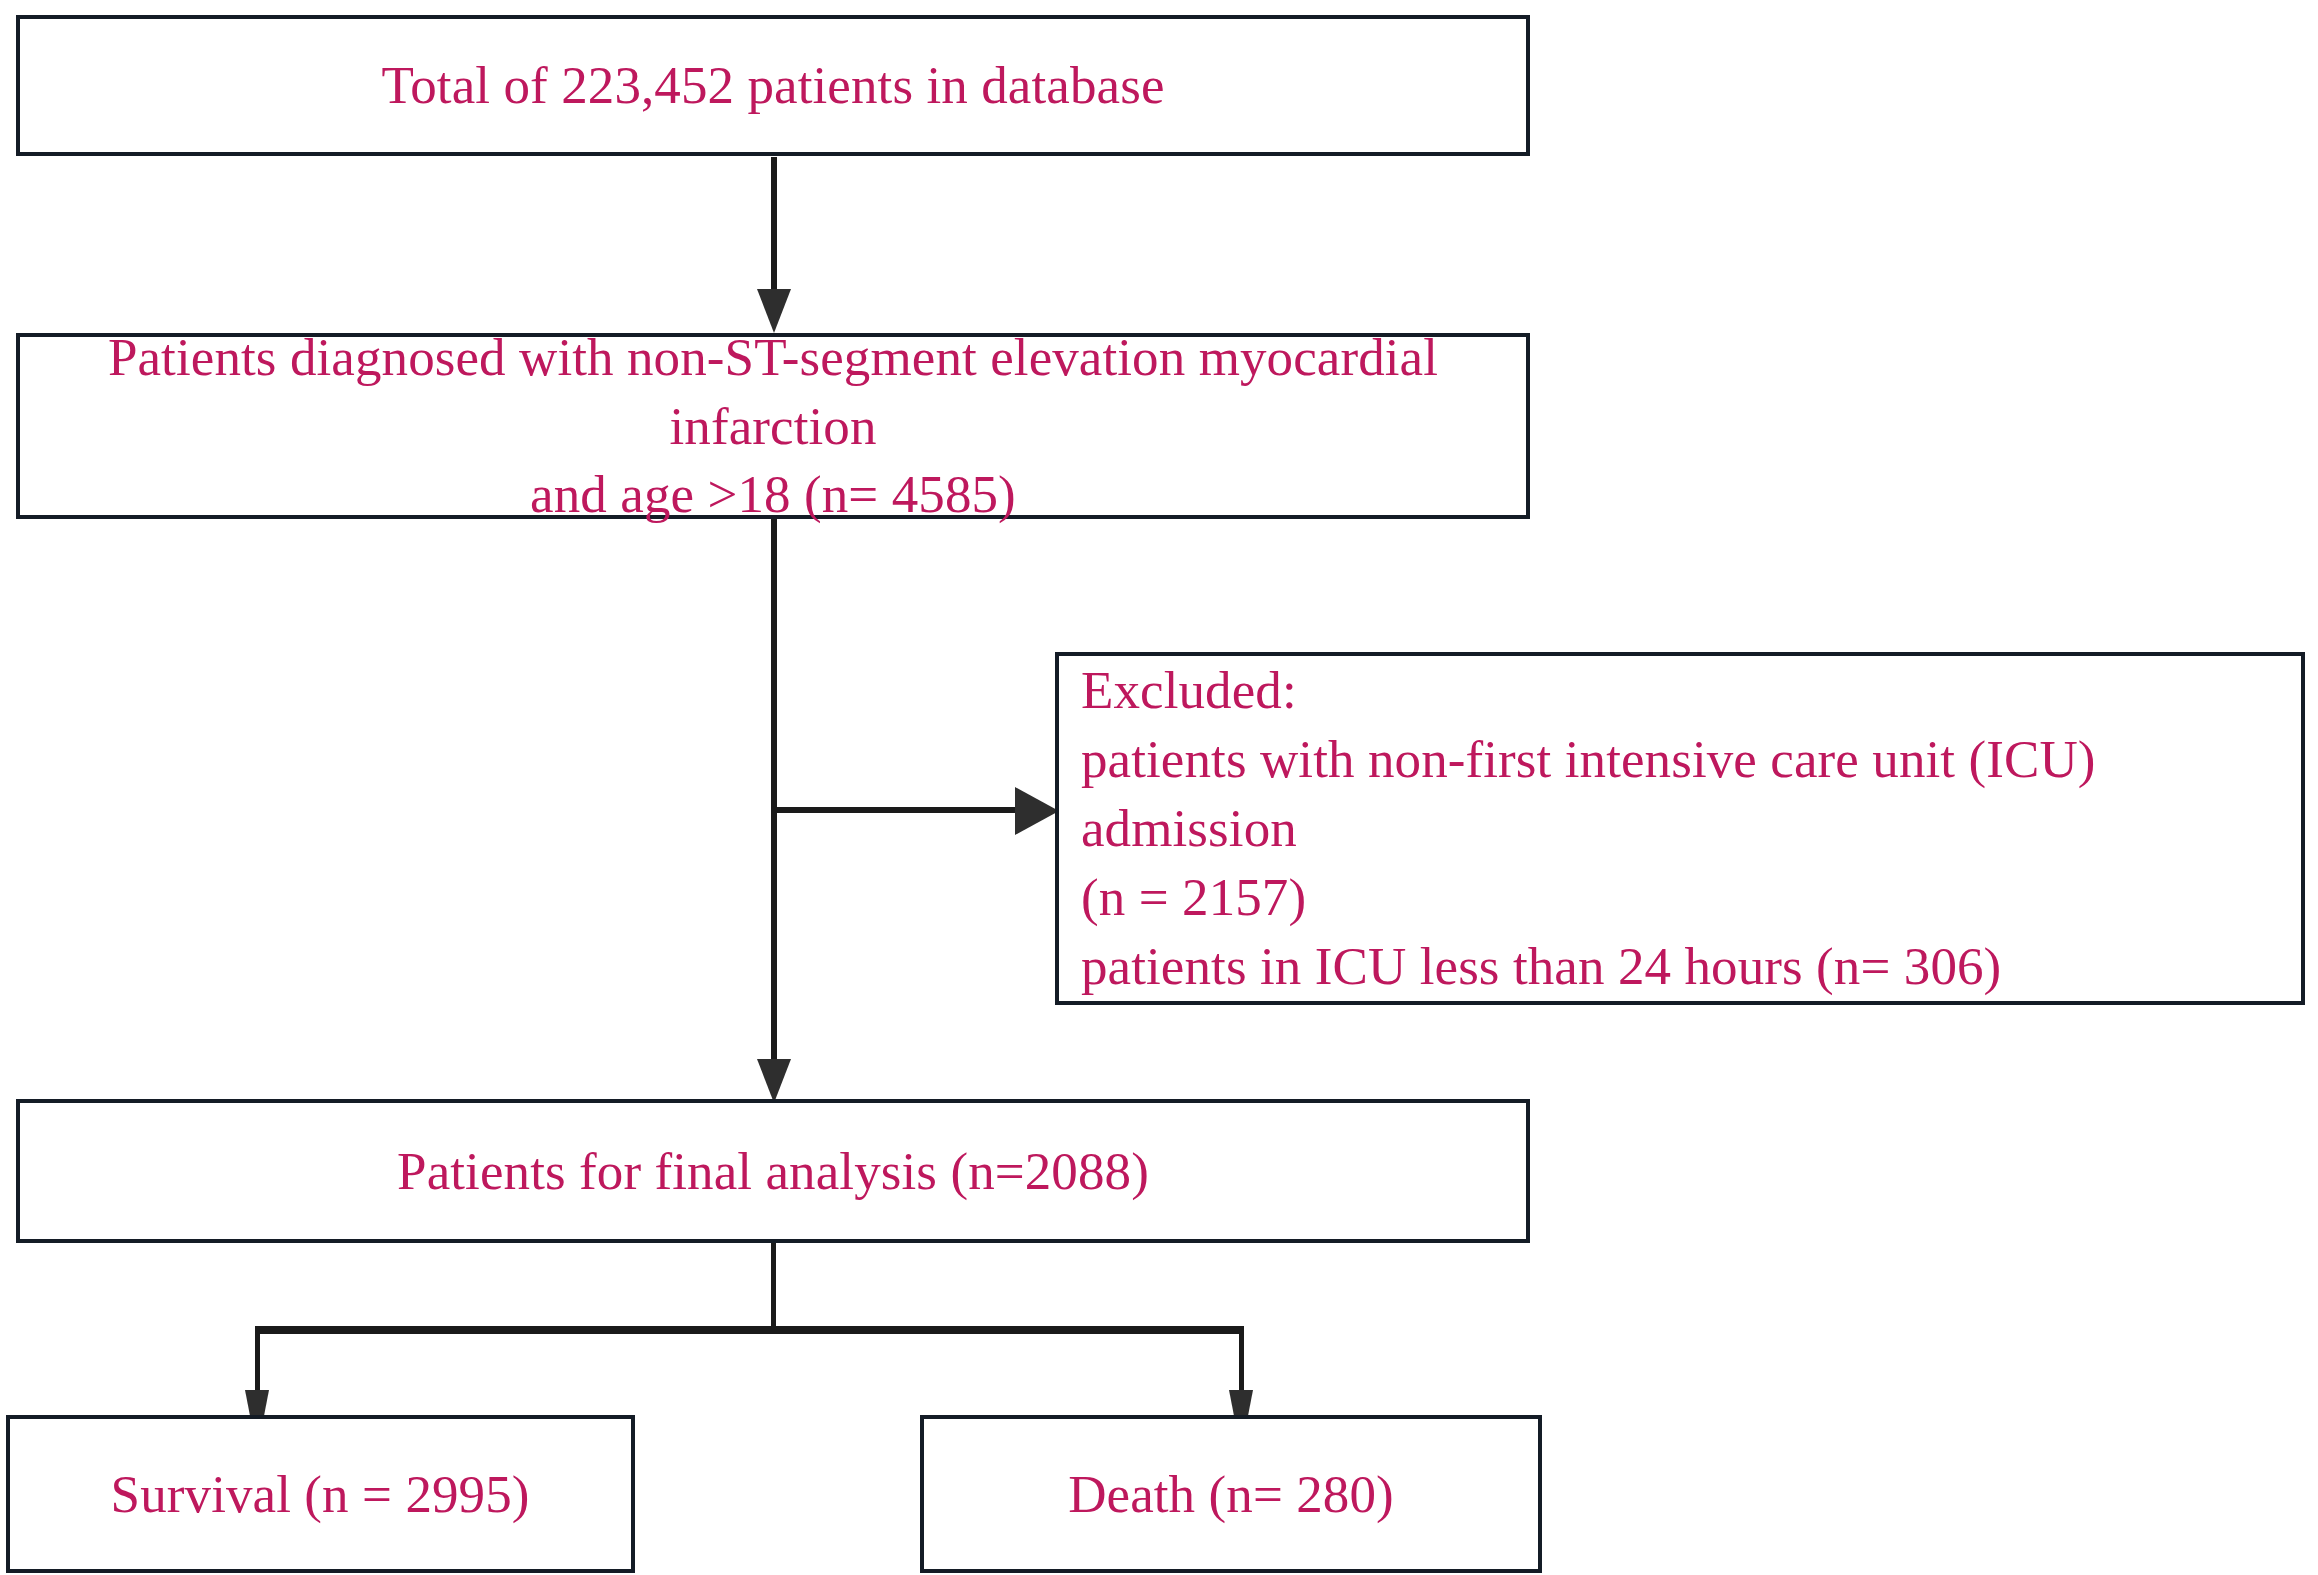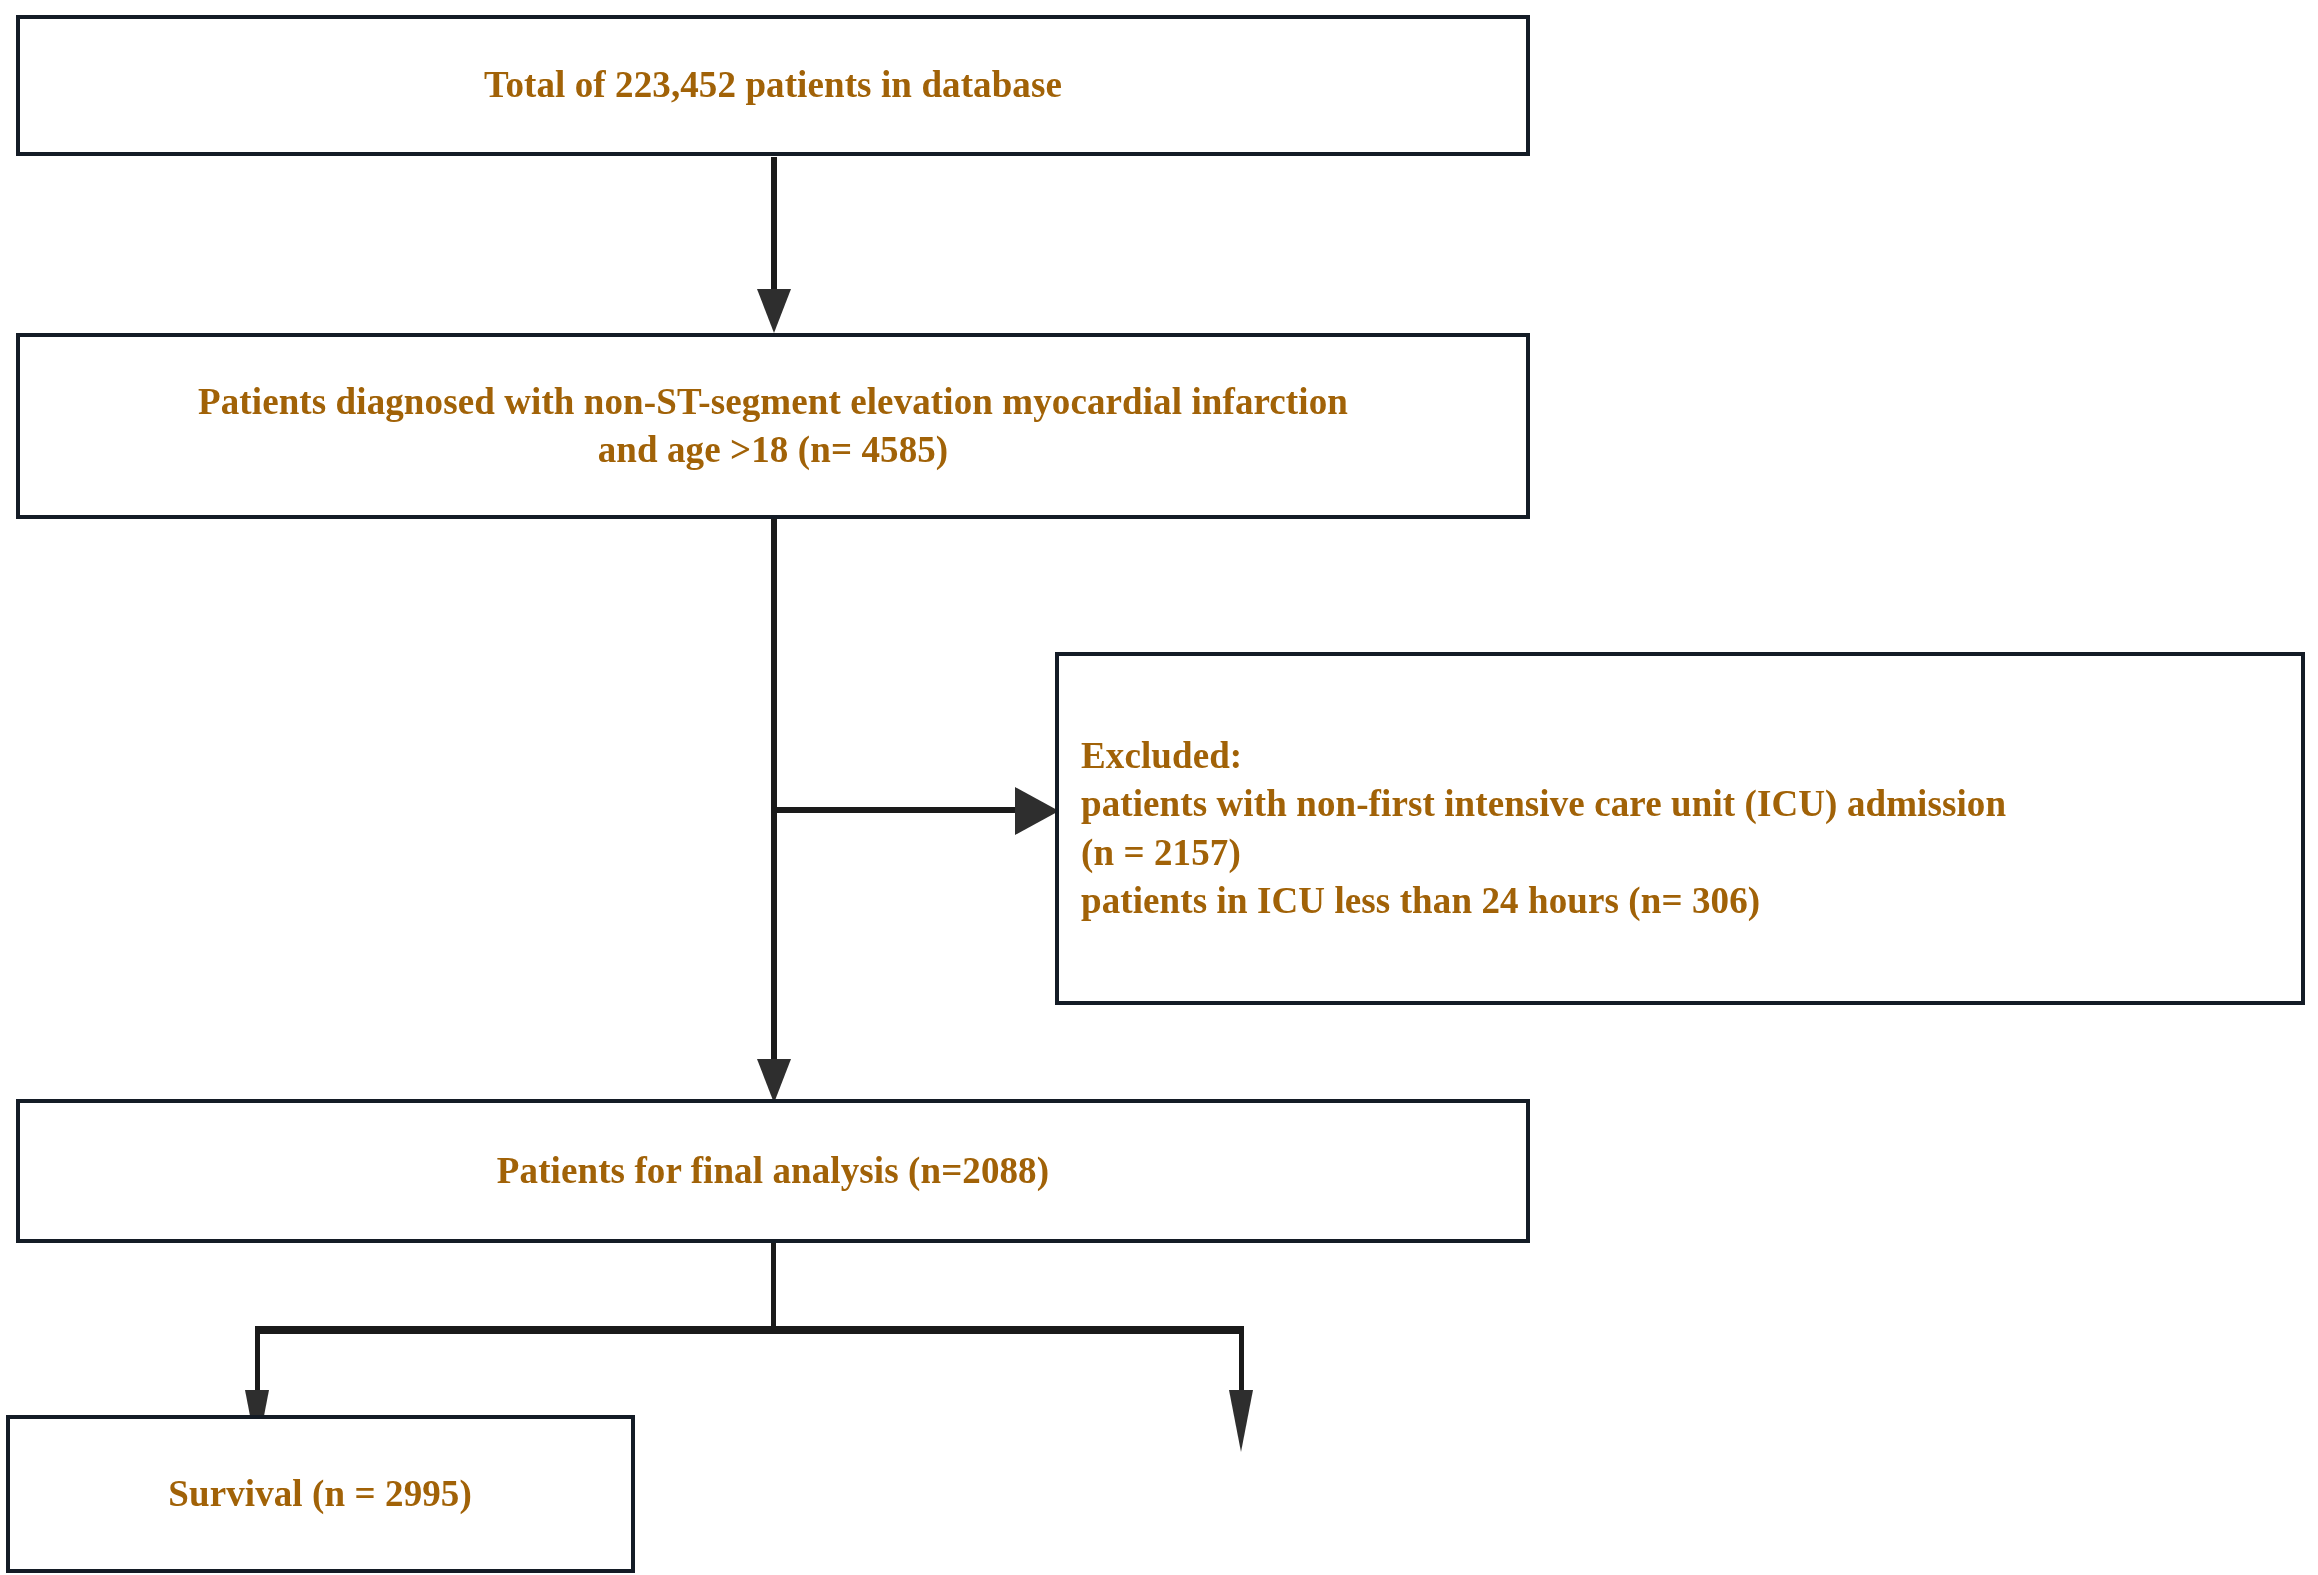--- a/index.html
+++ b/index.html
@@ -21,27 +21,26 @@
     position: absolute;
     box-sizing: border-box;
     border: 4.5px solid #141c26;
     background: #ffffff;
     display: flex;
     align-items: center;
     justify-content: center;
     padding: 0 17px;
   }
   .node-text {
-    font-size: 37px;
+    font-size: 53px;
     line-height: 1.30;
-    color: #a16207;
+    color: #be185d;
     text-align: center;
     white-space: pre-line;
     letter-spacing: 0.1px;
-    font-weight: bold;
   }
   .node-text.left-align {
     text-align: left;
     width: 100%;
   }
 
   
   #node-total       { left: 16px;   top: 15px;   width: 1514px; height: 141px; }
   #node-diagnosed   { left: 16px;   top: 333px;  width: 1514px; height: 186px; }
   #node-excluded    { left: 1055px; top: 652px; width: 1250px; height: 353px;
@@ -134,15 +133,18 @@
   <div class="conn-line" id="conn4-bar"></div>
   <div class="conn-line" id="conn4-left-drop"></div>
   <div class="conn-line" id="conn4-right-drop"></div>
   <div class="conn-arrowhead arrow-down-narrow" id="conn4-left-head"></div>
   <div class="conn-arrowhead arrow-down-narrow" id="conn4-right-head"></div>
 
   <div class="node" id="node-survival">
     <div class="node-text">Survival (n = 2995)</div>
   </div>
 
+  <div class="node" id="node-death">
+    <div class="node-text">Death (n= 280)</div>
+  </div>
 
 </div>
 
 
 </body></html>

